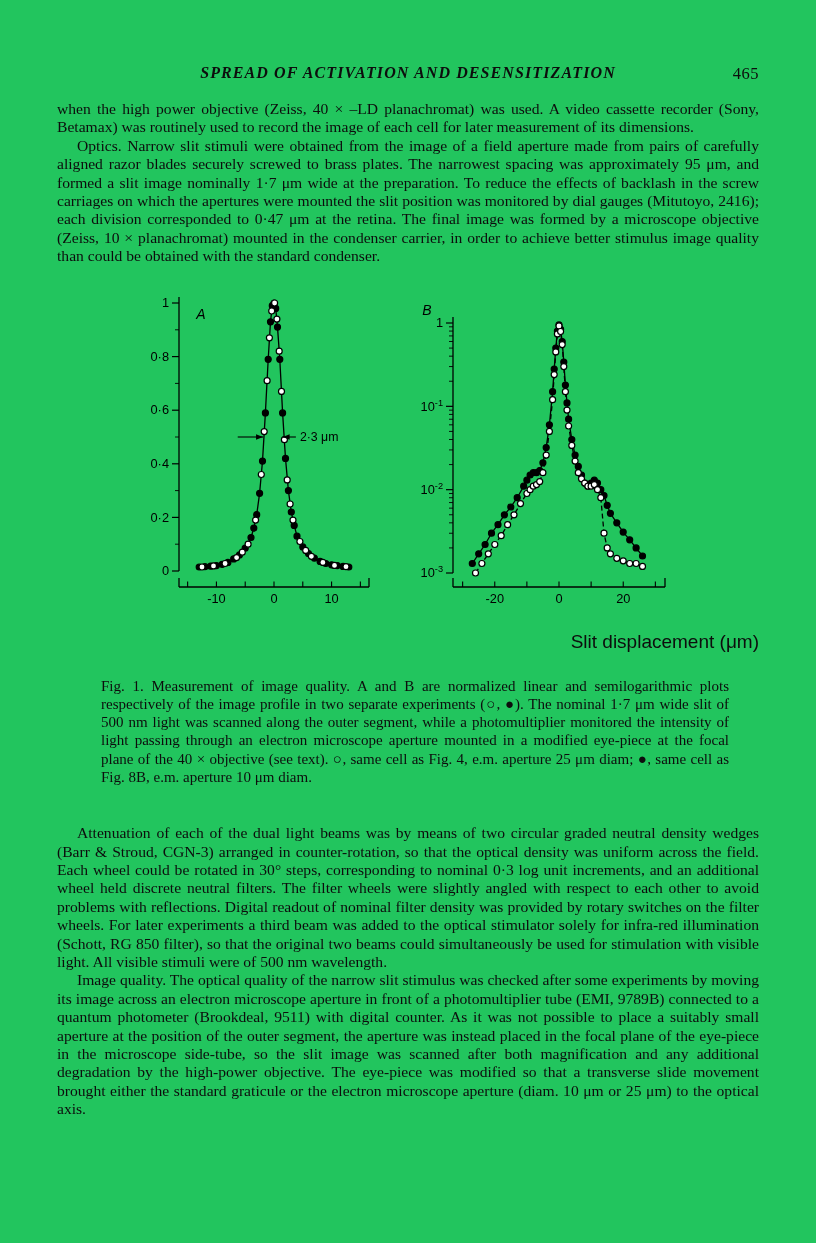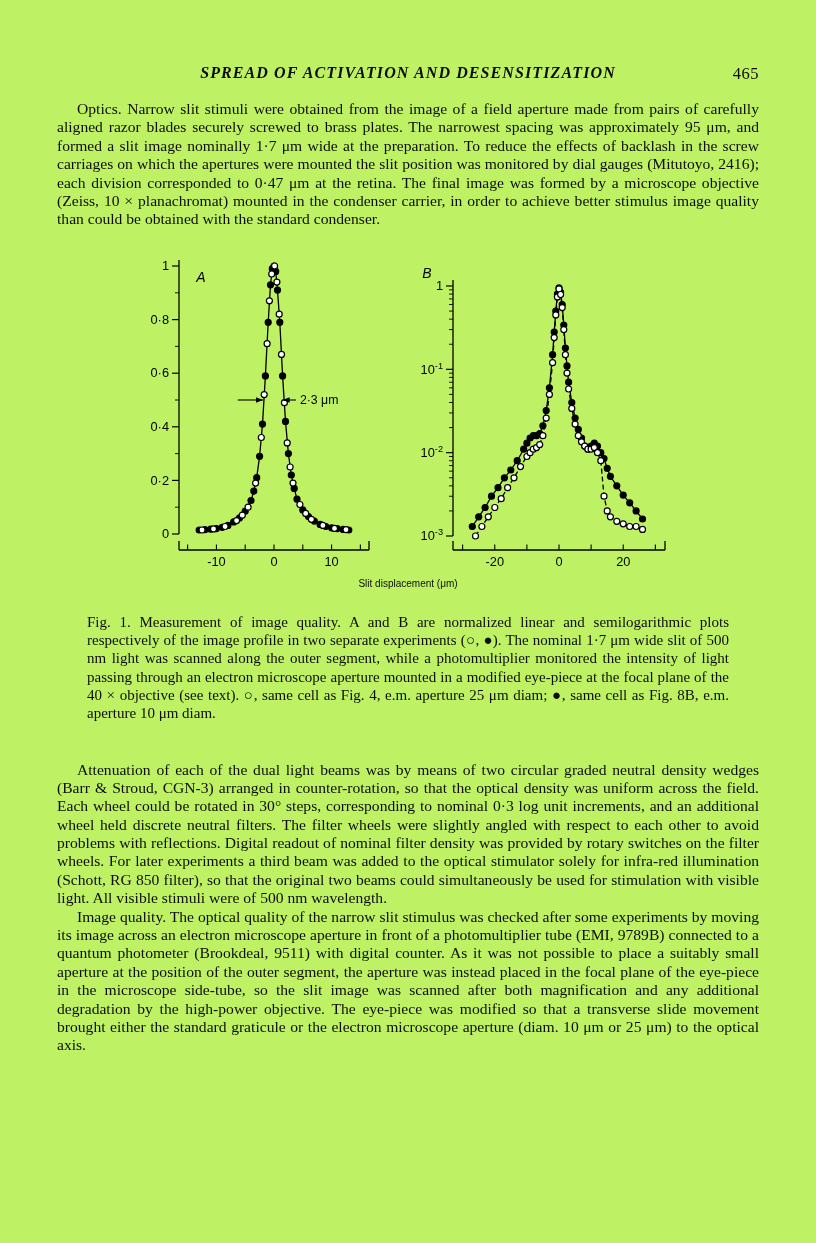--- a/index.html
+++ b/index.html
@@ -1,45 +1,46 @@
 <!DOCTYPE html>
 <html><head>
 <meta charset="utf-8">
 <style>
   html,body{margin:0;padding:0;background:#e8e8e8;}
   .page{
-    width:816px;height:1243px;background:#bef264;color:#0d0d0d;
+    width:816px;height:1243px;background:#22c55e;color:#0d0d0d;
     font-family:"Liberation Serif","DejaVu Serif",serif;
     box-sizing:border-box;padding:64px 57px 40px 57px;overflow:hidden;margin:0 auto;
     position:relative;
   }
   .running-head{position:relative;text-align:center;font-size:16px;margin-bottom:14px;height:22px;}
   .head-title{font-style:italic;font-weight:700;letter-spacing:1.1px;}
   .page-num{position:absolute;right:0;top:0;font-weight:400;font-size:16.5px;letter-spacing:.5px;}
   .par{margin:0;font-size:15.6px;line-height:1.18;text-align:justify;}
   .par.indent{text-indent:20px;}
   .lead{}
   .figure-block{margin:27px 0 0 0;}
   .plots{display:flex;justify-content:center;align-items:flex-start;gap:28px;}
-  .x-axis-label{text-align:center;font-size:10px;margin-top:0px;
+  .x-axis-label{text-align:right;font-size:19px;margin-top:16px;
     font-family:"Liberation Sans","DejaVu Sans",sans-serif;}
   svg text{font-family:"Liberation Sans","DejaVu Sans",sans-serif;fill:#000;}
-  .caption{margin:24px 30px 0 30px;font-size:15px;line-height:1.22;text-align:justify;}
+  .caption{margin:24px 30px 0 44px;font-size:15px;line-height:1.22;text-align:justify;}
   .gap-before{margin-top:38px;font-family:Liberation Serif, serif;}
 </style>
 </head>
 <body>
 
 <div class="page">
 
   <header class="running-head">
     <span class="head-title">SPREAD OF ACTIVATION AND DESENSITIZATION</span>
     <span class="page-num">465</span>
   </header>
 
+  <p class="par"><span>when the high power objective (Zeiss, 40 × –LD planachromat) was used. A video cassette recorder (Sony, Betamax) was routinely used to record the image of each cell for later measurement of its dimensions.</span></p>
 
   <p class="par indent"><span class="lead">Optics.</span><span> Narrow slit stimuli were obtained from the image of a field aperture made from pairs of carefully aligned razor blades securely screwed to brass plates. The narrowest spacing was approximately 95 μm, and formed a slit image nominally 1·7 μm wide at the preparation. To reduce the effects of backlash in the screw carriages on which the apertures were mounted the slit position was monitored by dial gauges (Mitutoyo, 2416); each division corresponded to 0·47 μm at the retina. The final image was formed by a microscope objective (Zeiss, 10 × planachromat) mounted in the condenser carrier, in order to achieve better stimulus image quality than could be obtained with the standard condenser.</span></p>
 
   <div class="figure-block">
     <div class="plots">
       <svg id="plotA" width="240" height="322" viewBox="0 0 240 322">
           <line x1="40" y1="278" x2="40" y2="4" stroke="#000" stroke-width="1.3"></line>
           <line x1="40" y1="278" x2="33" y2="278" stroke="#000" stroke-width="1.2"></line>
           <text x="30" y="282.2" text-anchor="end" font-size="12.8">0</text>
           <line x1="40" y1="224.4" x2="33" y2="224.4" stroke="#000" stroke-width="1.2"></line>

